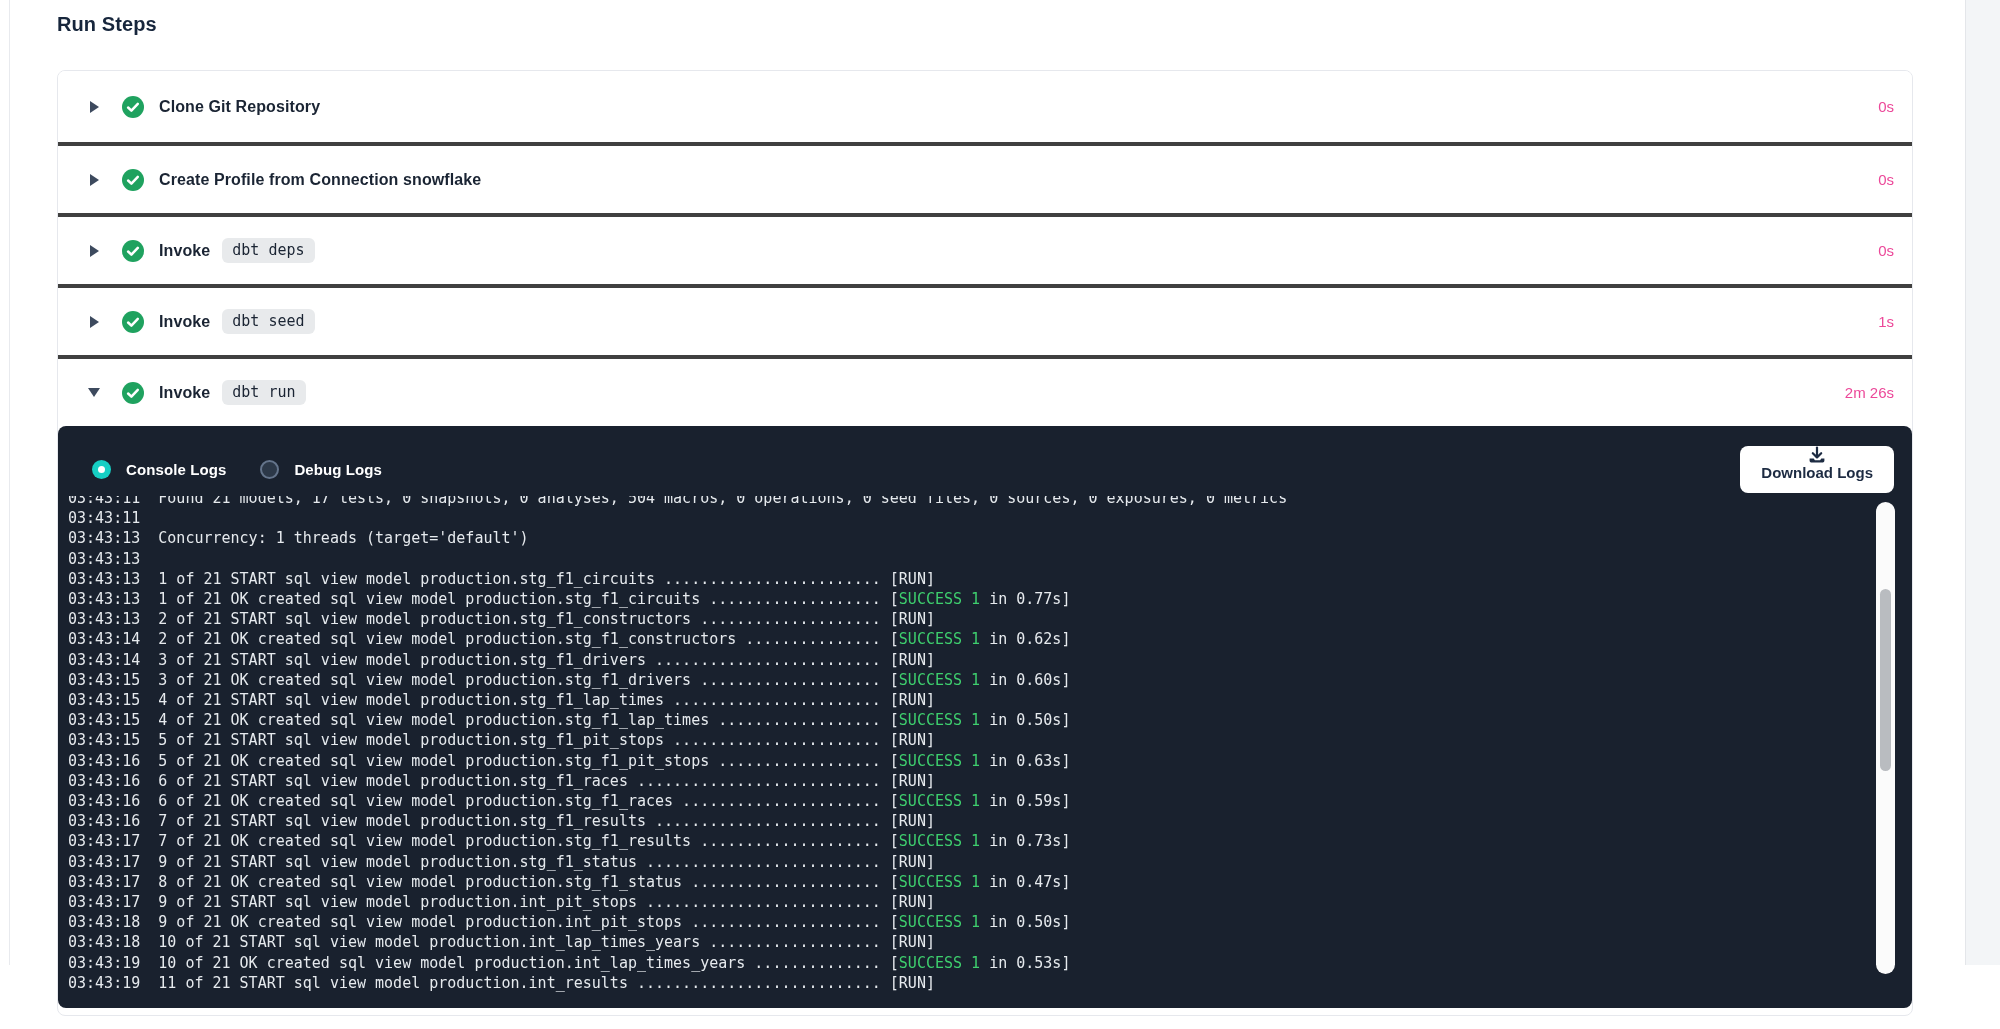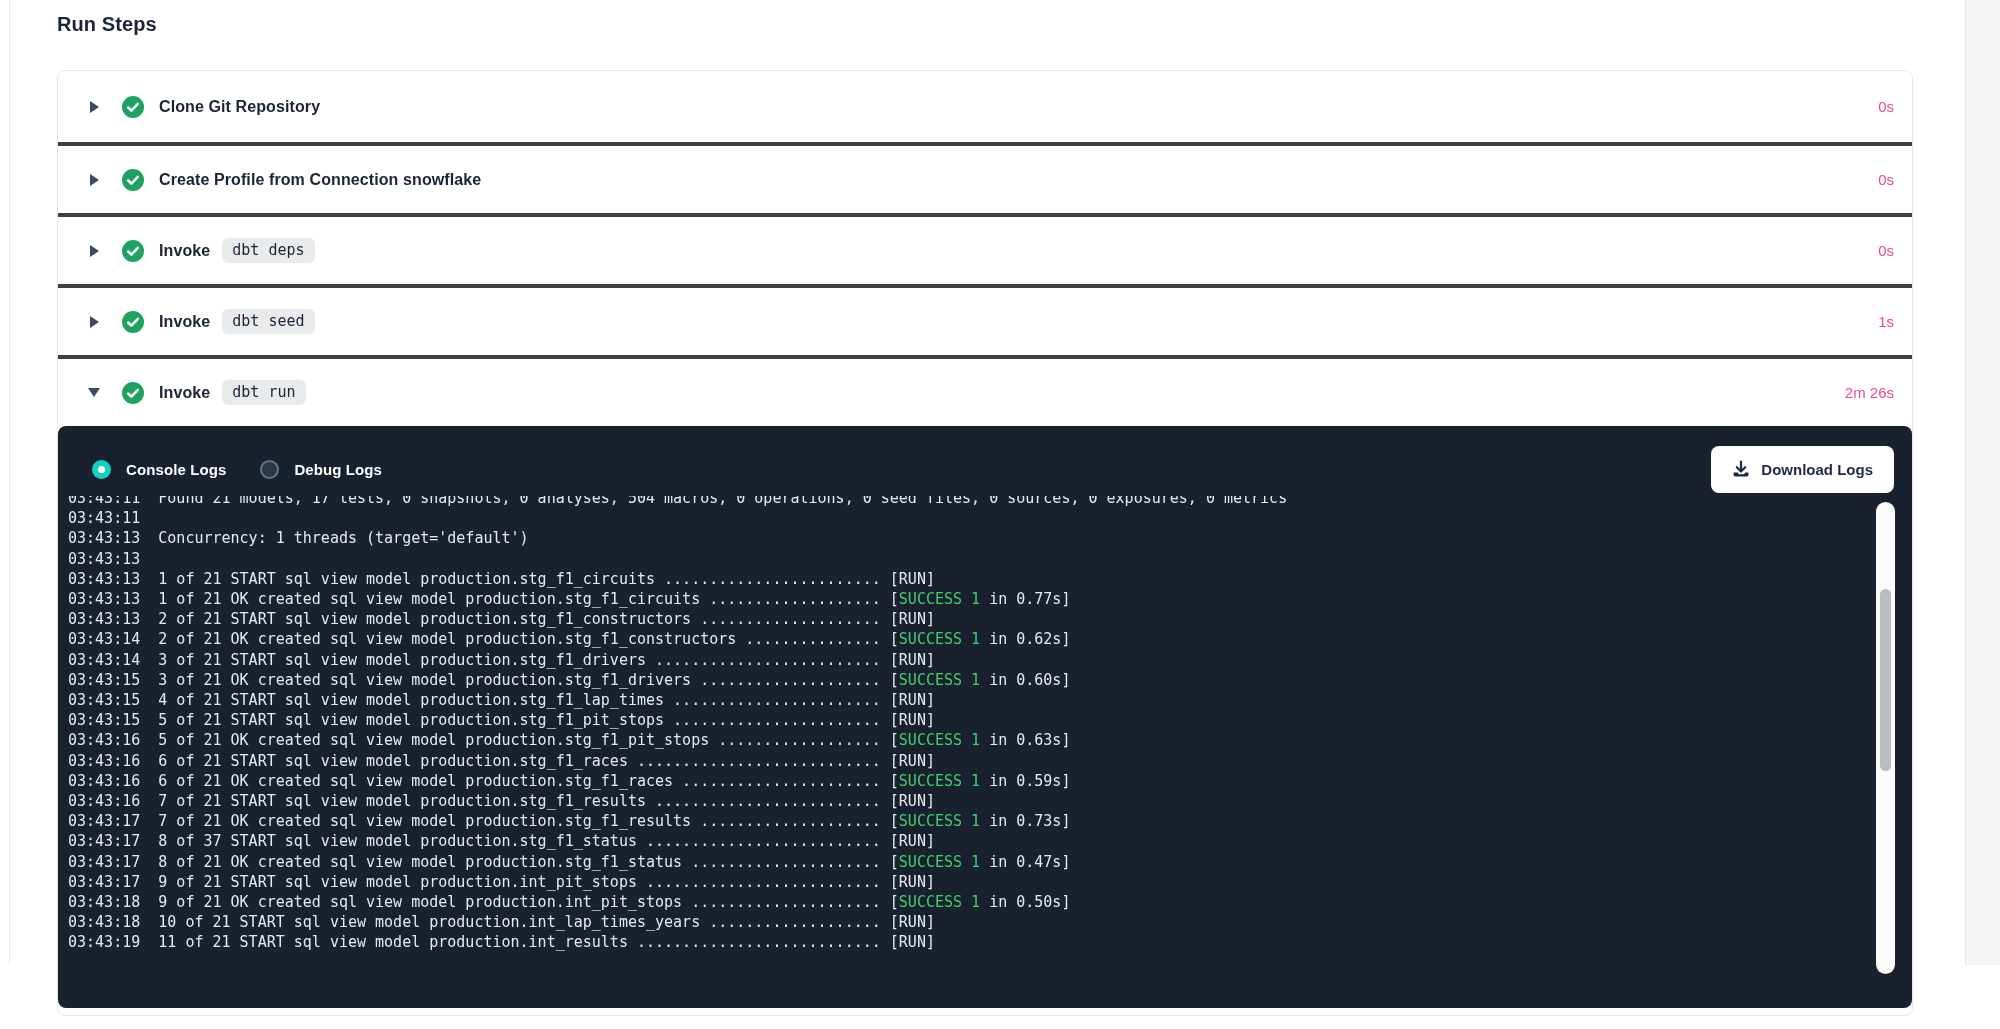--- a/index.html
+++ b/index.html
@@ -33,22 +33,22 @@
   .console-header { position:absolute; top:0; left:14px; right:0; height:70px; display:flex; align-items:center; padding:16px 18px 0 20px; }
   .radio-group { display:flex; align-items:center; gap:34px; }
   .radio-item { display:flex; align-items:center; cursor:pointer; }
   .rb { width:19px; height:19px; border-radius:50%; margin-right:15px; position:relative; flex:0 0 auto; }
   .rb.sel { background:var(--accent,#16cfc4); }
   .rb.sel::after { content:""; position:absolute; left:6px; top:6px; width:7px; height:7px; border-radius:50%; background:#fff; }
   .rb.unsel { background:#2c3848; border:2px solid #64748b; }
   .rb-label { color:#ffffff; font-size:15px; font-weight:700; letter-spacing:.1px; }
 
   .download-btn { margin-left:auto; height:47px; background:#ffffff; border:none; border-radius:8px;
-                  display:flex; align-items:center; gap:11px; padding:0 21px; cursor:pointer;
-                  font-family:"Liberation Sans", sans-serif; font-size:15px; font-weight:600; color:#1d2b42; }
+                  display:flex; align-items:center; padding:0 21px; cursor:pointer;
+                  font-family:"Liberation Sans", sans-serif; font-size:15px; font-weight:600; color:#1d2b42;flex-direction:column; }
   .download-btn svg { display:block; }
 
   .log-viewport { position:absolute; top:70px; bottom:0; left:0; right:40px; overflow:hidden; padding-left:10px; }
   .log-inner { margin-top:-8px; }
   .log-line { font-family:"DejaVu Sans Mono", monospace; font-size:15px; line-height:20.2px;
               color:var(--log-text,#e6eaee); white-space:pre; }
   .log-line .ok { color:var(--log-green,#3ecf6e); }
 
   .scroll-track { position:absolute; top:76px; right:17px; width:19px; height:472px; background:#fbfbfb; border-radius:10px; }
   .scroll-thumb { position:absolute; top:87px; left:4px; width:11px; height:182px; background:#b9bcc0; border-radius:6px; }
@@ -153,31 +153,33 @@
               <div class="log-line"><span>03:43:11  </span><span></span></div>
               <div class="log-line"><span>03:43:13  </span><span>Concurrency: 1 threads (target='default')</span></div>
               <div class="log-line"><span>03:43:13  </span><span></span></div>
               <div class="log-line"><span>03:43:13  </span><span>1 of 21 START sql view model production.stg_f1_circuits ........................ [RUN]</span></div>
               <div class="log-line"><span>03:43:13  </span><span>1 of 21 OK created sql view model production.stg_f1_circuits ................... [</span><span class="ok">SUCCESS 1</span><span> in 0.77s]</span></div>
               <div class="log-line"><span>03:43:13  </span><span>2 of 21 START sql view model production.stg_f1_constructors .................... [RUN]</span></div>
               <div class="log-line"><span>03:43:14  </span><span>2 of 21 OK created sql view model production.stg_f1_constructors ............... [</span><span class="ok">SUCCESS 1</span><span> in 0.62s]</span></div>
               <div class="log-line"><span>03:43:14  </span><span>3 of 21 START sql view model production.stg_f1_drivers ......................... [RUN]</span></div>
               <div class="log-line"><span>03:43:15  </span><span>3 of 21 OK created sql view model production.stg_f1_drivers .................... [</span><span class="ok">SUCCESS 1</span><span> in 0.60s]</span></div>
               <div class="log-line"><span>03:43:15  </span><span>4 of 21 START sql view model production.stg_f1_lap_times ....................... [RUN]</span></div>
+              <div class="log-line"><span>03:43:15  </span><span>4 of 21 OK created sql view model production.stg_f1_lap_times .................. [</span><span class="ok">SUCCESS 1</span><span> in 0.50s]</span></div>
               <div class="log-line"><span>03:43:15  </span><span>5 of 21 START sql view model production.stg_f1_pit_stops ....................... [RUN]</span></div>
               <div class="log-line"><span>03:43:16  </span><span>5 of 21 OK created sql view model production.stg_f1_pit_stops .................. [</span><span class="ok">SUCCESS 1</span><span> in 0.63s]</span></div>
               <div class="log-line"><span>03:43:16  </span><span>6 of 21 START sql view model production.stg_f1_races ........................... [RUN]</span></div>
               <div class="log-line"><span>03:43:16  </span><span>6 of 21 OK created sql view model production.stg_f1_races ...................... [</span><span class="ok">SUCCESS 1</span><span> in 0.59s]</span></div>
               <div class="log-line"><span>03:43:16  </span><span>7 of 21 START sql view model production.stg_f1_results ......................... [RUN]</span></div>
               <div class="log-line"><span>03:43:17  </span><span>7 of 21 OK created sql view model production.stg_f1_results .................... [</span><span class="ok">SUCCESS 1</span><span> in 0.73s]</span></div>
-              <div class="log-line"><span>03:43:17  </span><span>8 of 37 START sql view model production.stg_f1_status .......................... [RUN]</span></div>
+              <div class="log-line"><span>03:43:17  </span><span>9 of 21 START sql view model production.stg_f1_status .......................... [RUN]</span></div>
               <div class="log-line"><span>03:43:17  </span><span>8 of 21 OK created sql view model production.stg_f1_status ..................... [</span><span class="ok">SUCCESS 1</span><span> in 0.47s]</span></div>
               <div class="log-line"><span>03:43:17  </span><span>9 of 21 START sql view model production.int_pit_stops .......................... [RUN]</span></div>
               <div class="log-line"><span>03:43:18  </span><span>9 of 21 OK created sql view model production.int_pit_stops ..................... [</span><span class="ok">SUCCESS 1</span><span> in 0.50s]</span></div>
               <div class="log-line"><span>03:43:18  </span><span>10 of 21 START sql view model production.int_lap_times_years ................... [RUN]</span></div>
+              <div class="log-line"><span>03:43:19  </span><span>10 of 21 OK created sql view model production.int_lap_times_years .............. [</span><span class="ok">SUCCESS 1</span><span> in 0.53s]</span></div>
               <div class="log-line"><span>03:43:19  </span><span>11 of 21 START sql view model production.int_results ........................... [RUN]</span></div>
             </div>
         </div>
 
         <div class="scroll-track">
           <div class="scroll-thumb"></div>
         </div>
       </div>
     </div>
   </div>

